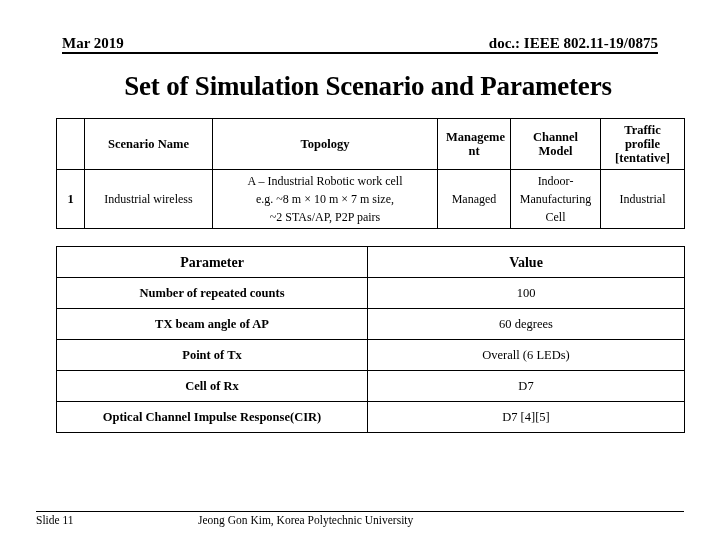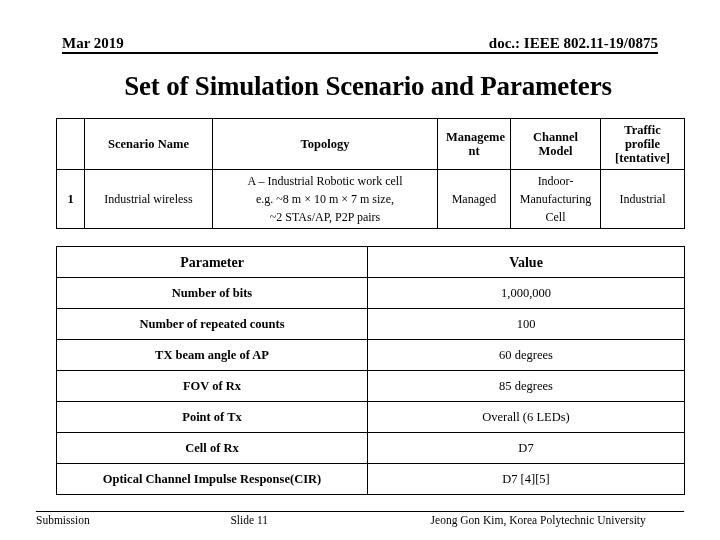--- a/index.html
+++ b/index.html
@@ -122,21 +122,21 @@
     width: 648px;
     border-top: 1.2px solid #000;
     padding-top: 1px;
     display: flex;
     align-items: flex-start;
     font-size: 11.5px;
     line-height: 14px;
   }
   #footer-left { width: 30%; text-align: left; white-space: nowrap; }
   #footer-center { width: 25%; white-space: nowrap; }
-  #footer-right { width: 45%; text-align: center; white-space: nowrap; }
+  #footer-right { width: 45%; text-align: left; white-space: nowrap; }
 </style>
 </head>
 <body>
 
 <div id="slide-header">
   <div class="hdr-text">Mar 2019</div>
   <div class="hdr-text">doc.: IEEE 802.11-19/0875</div>
 </div>
 
 <div id="slide-title">Set of Simulation Scenario and Parameters</div>
@@ -180,47 +180,38 @@
     <col style="width:317px">
   </colgroup>
   <thead>
     <tr>
       <th>Parameter</th>
       <th>Value</th>
     </tr>
   </thead>
   <tbody>
     <tr>
-      <td class="param-name">Number of bits</td>
-      <td class="param-value">1,000,000</td>
-    </tr>
-    <tr>
       <td class="param-name">Number of repeated counts</td>
       <td class="param-value">100</td>
     </tr>
     <tr>
       <td class="param-name">TX beam angle of AP</td>
       <td class="param-value">60 degrees</td>
     </tr>
     <tr>
-      <td class="param-name">FOV of Rx</td>
-      <td class="param-value">85 degrees</td>
-    </tr>
-    <tr>
       <td class="param-name">Point of Tx</td>
       <td class="param-value">Overall (6 LEDs)</td>
     </tr>
     <tr>
       <td class="param-name">Cell of Rx</td>
       <td class="param-value">D7</td>
     </tr>
     <tr>
       <td class="param-name">Optical Channel Impulse Response(CIR)</td>
       <td class="param-value">D7 [4][5]</td>
     </tr>
   </tbody>
 </table>
 
 <div id="slide-footer">
-  <div id="footer-left">Submission</div>
   <div id="footer-center">Slide 11</div>
   <div id="footer-right">Jeong Gon Kim, Korea Polytechnic University</div>
 </div>
 
 </body></html>

